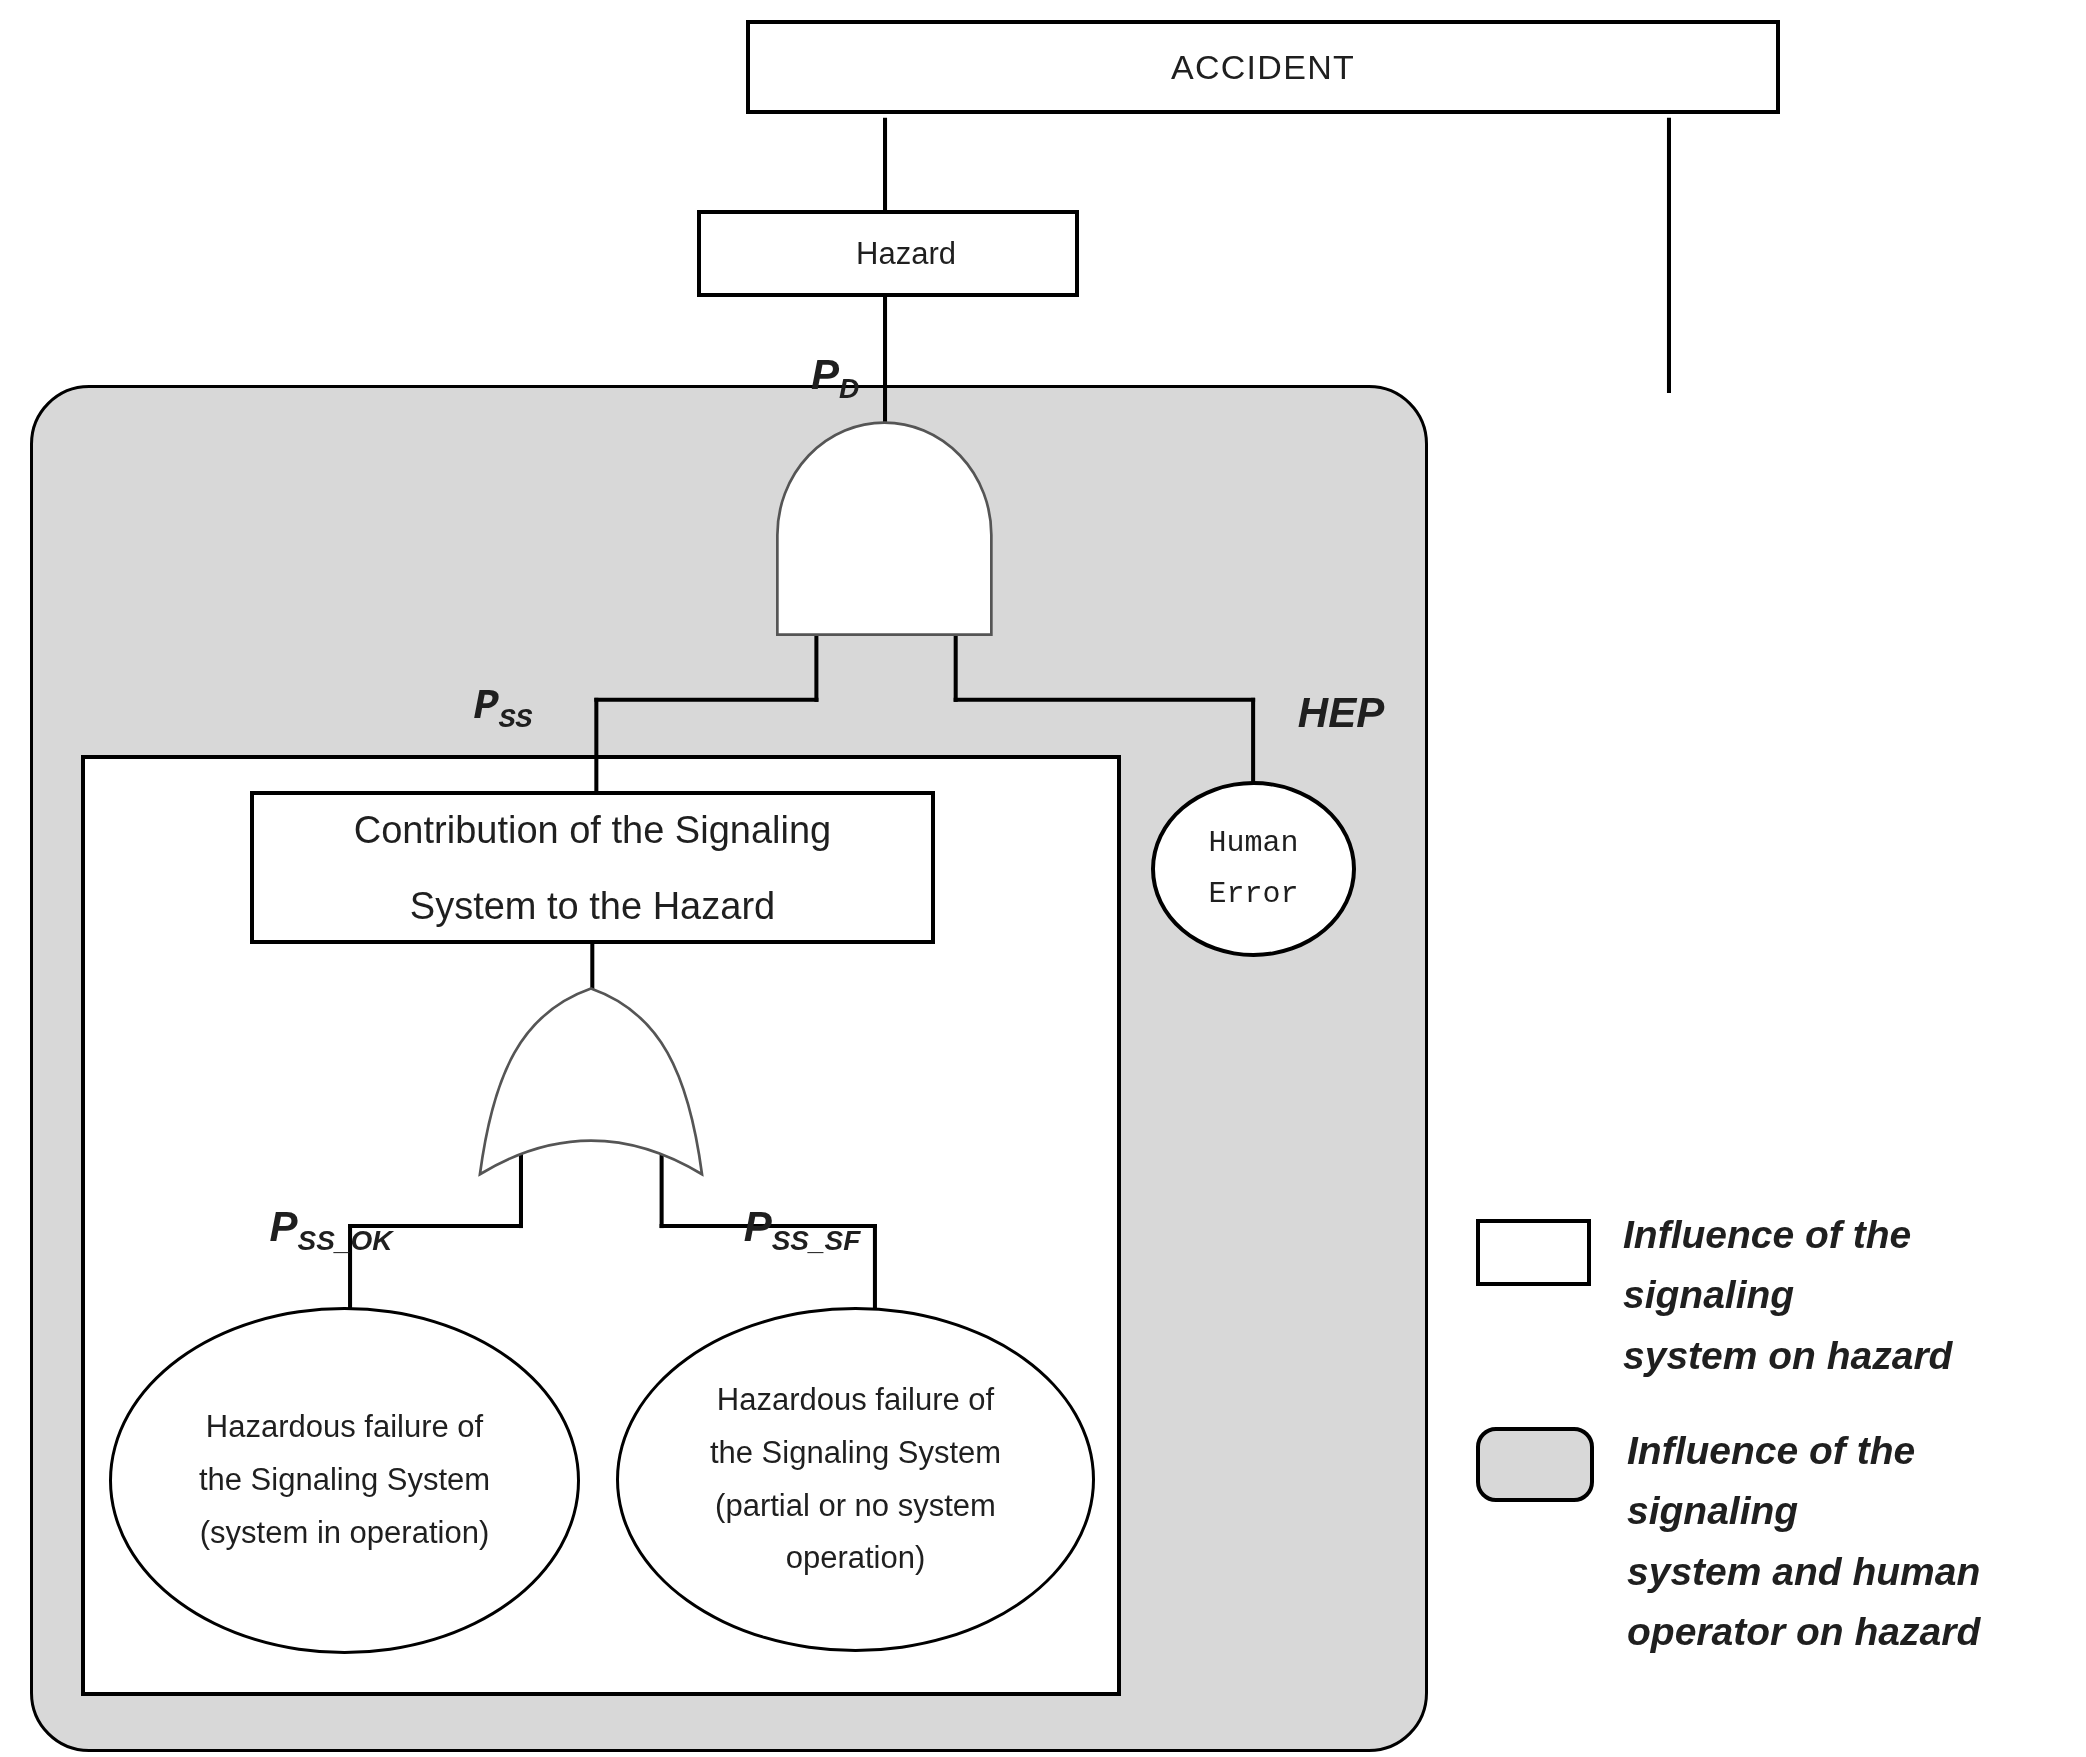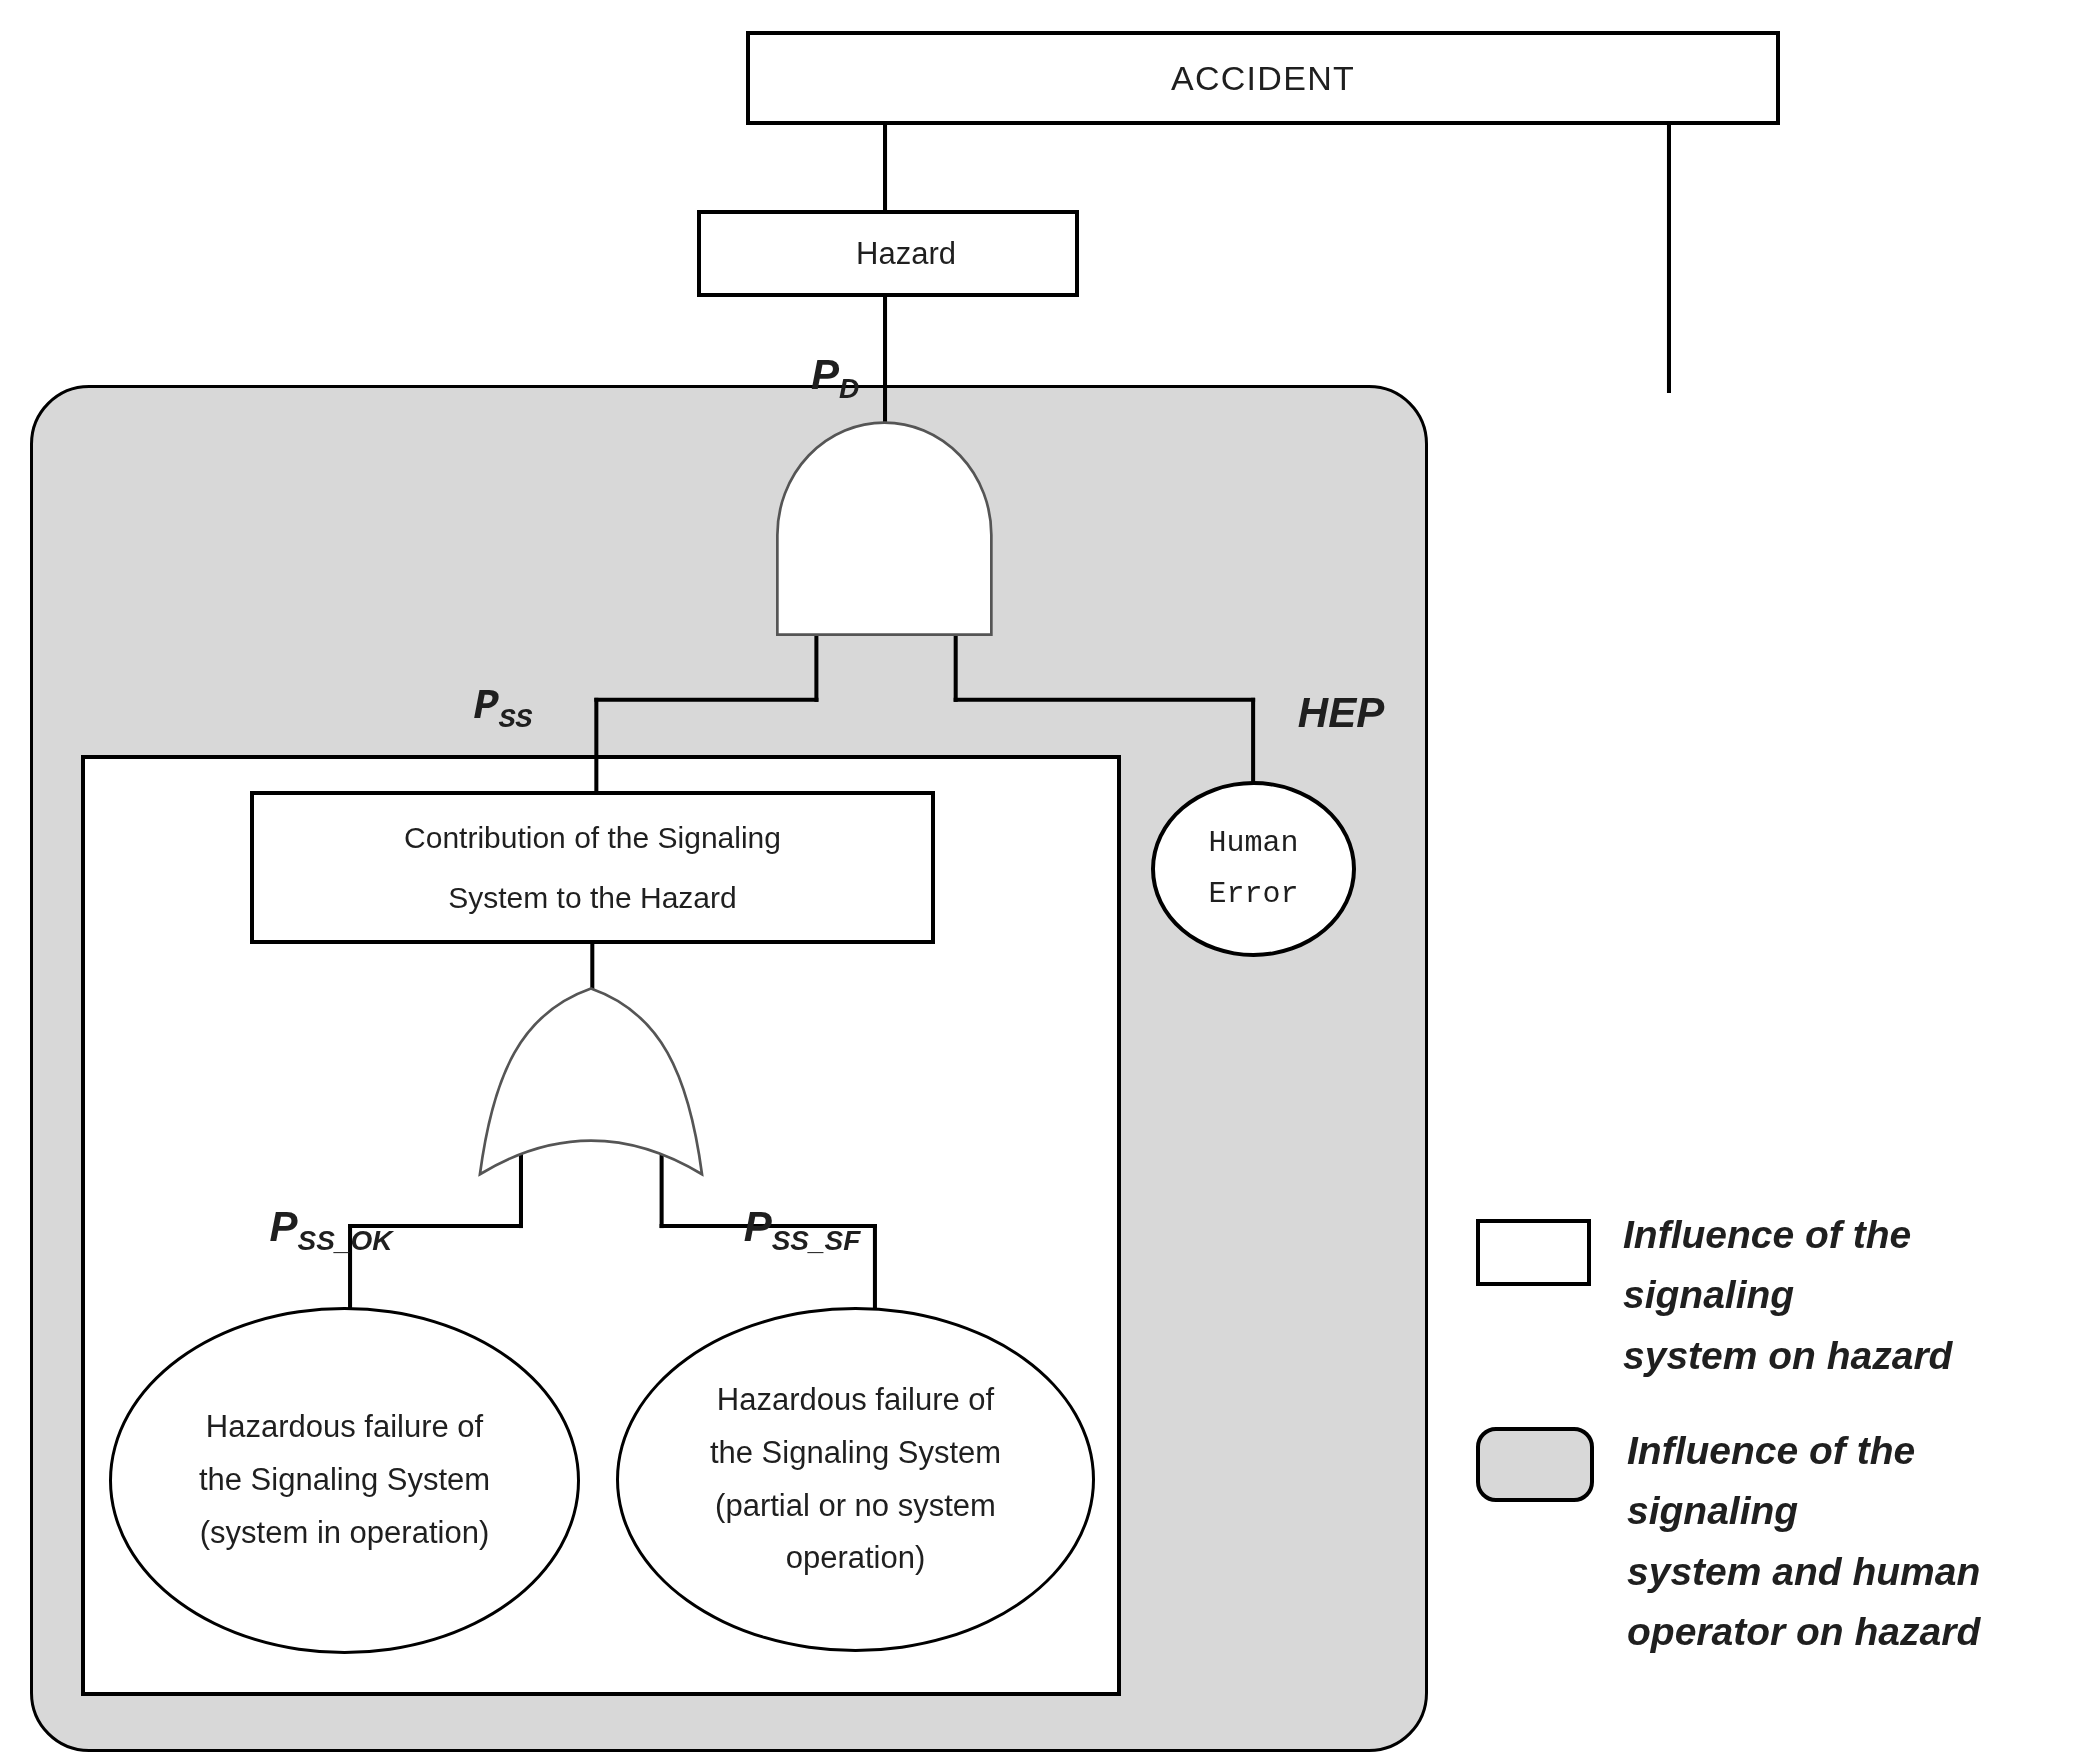--- a/index.html
+++ b/index.html
@@ -45,25 +45,25 @@
     display: flex;
     align-items: center;
     justify-content: center;
     text-align: center;
     box-sizing: border-box;
     background: #ffffff;
     white-space: pre-line;
     color: #1f1f1f;
   }
   .rect-node { border: 4.7px solid #000000; }
-  .accident   { left: 746px; top: 31px;  width: 1034px; height: 94px; font-size: 34px; letter-spacing: 1.3px; }
+  .accident   { left: 746px; top: 20px;  width: 1034px; height: 94px; font-size: 34px; letter-spacing: 1.3px; }
   .hazard     { left: 697px; top: 210px; width: 382px;  height: 87px; font-size: 31px; padding-left: 36px; }
   .contribution {
     left: 250px; top: 791px; width: 685px; height: 153px;
-    border: 4px solid #000000; font-size: 30px; line-height: 2.0;
+    border: 4px solid #000000; font-size: 38px; line-height: 2.0;
   }
   .ellipse-node { border-radius: 50%; border: 4px solid #000000; font-size: 31px; line-height: 1.7; }
   .environment  { left: 1487px; top: 389px;  width: 367px; height: 186px; }
   .human-error  { left: 1151px; top: 781px; width: 205px; height: 176px; font-size: 30px; font-family: Liberation Mono, monospace; }
   .event-left   { left: 109px;  top: 1307px; width: 471px; height: 347px; border-width: 3.4px; }
   .event-right  { left: 616px;  top: 1307px; width: 479px; height: 345px; border-width: 3.4px; }
   
   .plabel {
     position: absolute;
     transform: translate(-50%, -50%);

